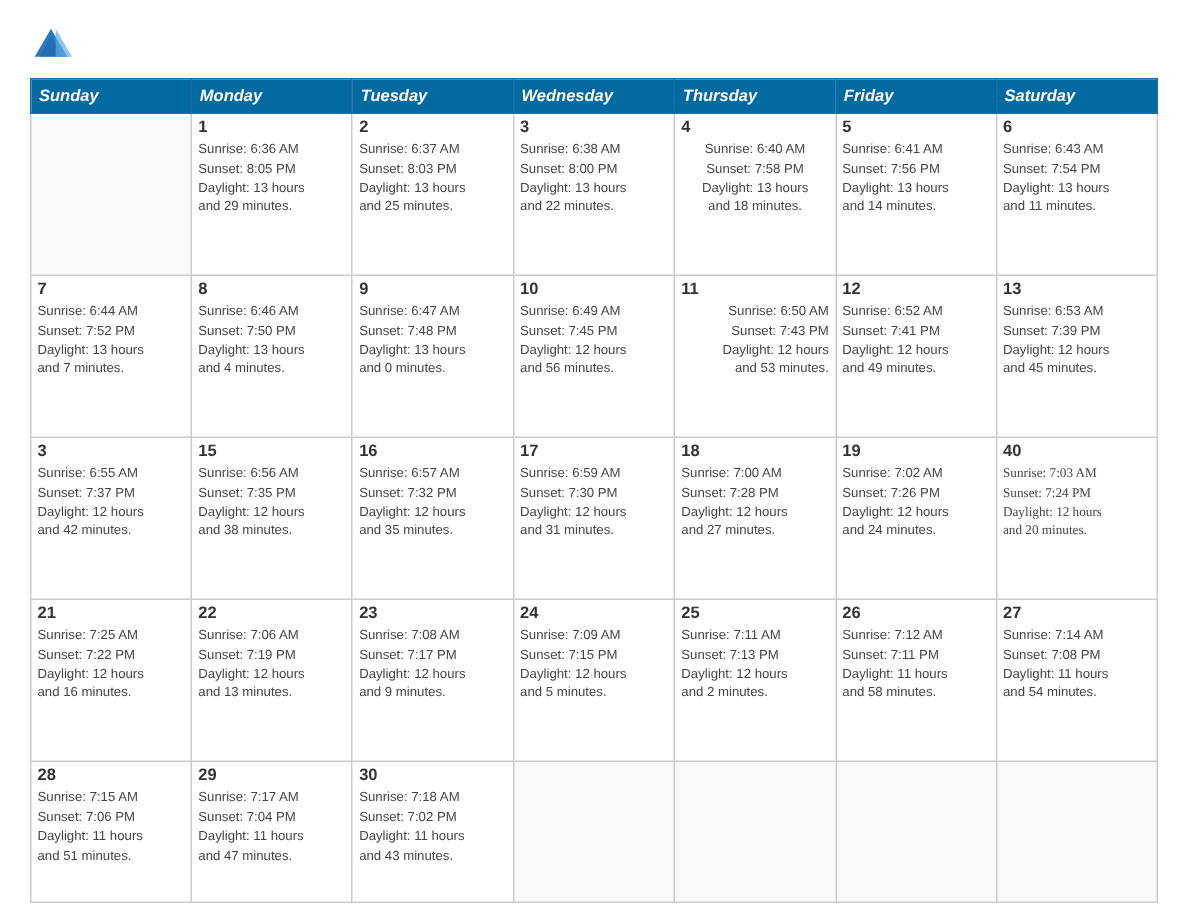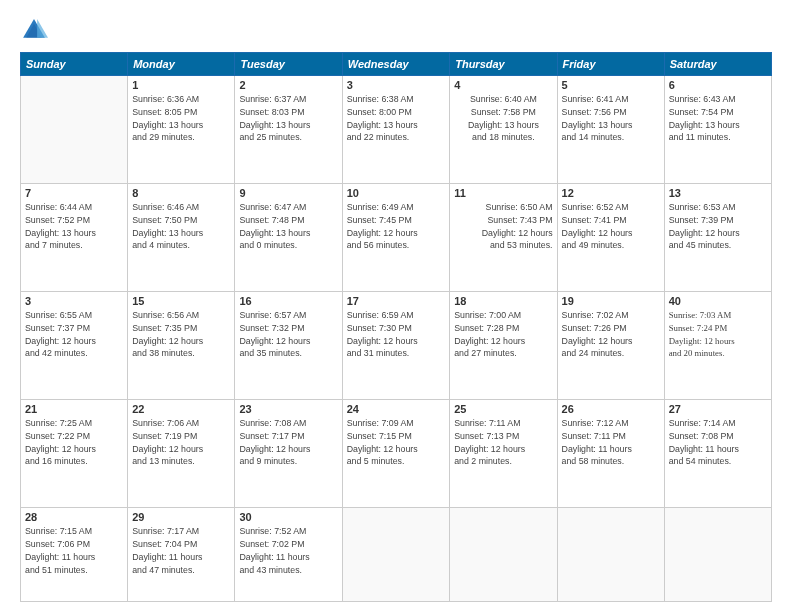--- a/index.html
+++ b/index.html
@@ -343,21 +343,21 @@
           </td>
           <td>
             <div class="day-number">29</div>
             <div class="day-info" style="white-space: pre-line;">Sunrise: 7:17 AM
 Sunset: 7:04 PM
 Daylight: 11 hours
 and 47 minutes.</div>
           </td>
           <td>
             <div class="day-number">30</div>
-            <div class="day-info" style="white-space: pre-line;">Sunrise: 7:52 AM
+            <div class="day-info" style="white-space: pre-line;">Sunrise: 7:18 AM
 Sunset: 7:02 PM
 Daylight: 11 hours
 and 43 minutes.</div>
           </td>
           <td class="empty-cell"></td>
           <td class="empty-cell"></td>
           <td class="empty-cell"></td>
           <td class="empty-cell"></td>
         </tr>
       </tbody>

